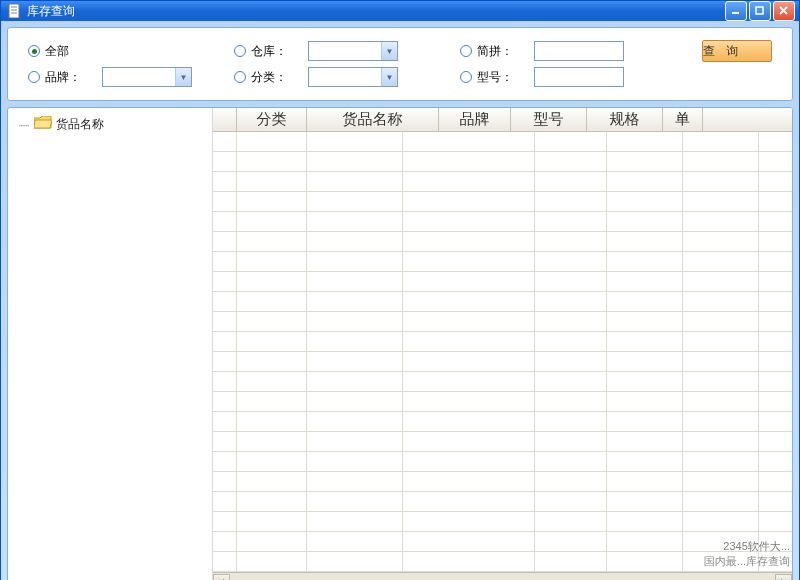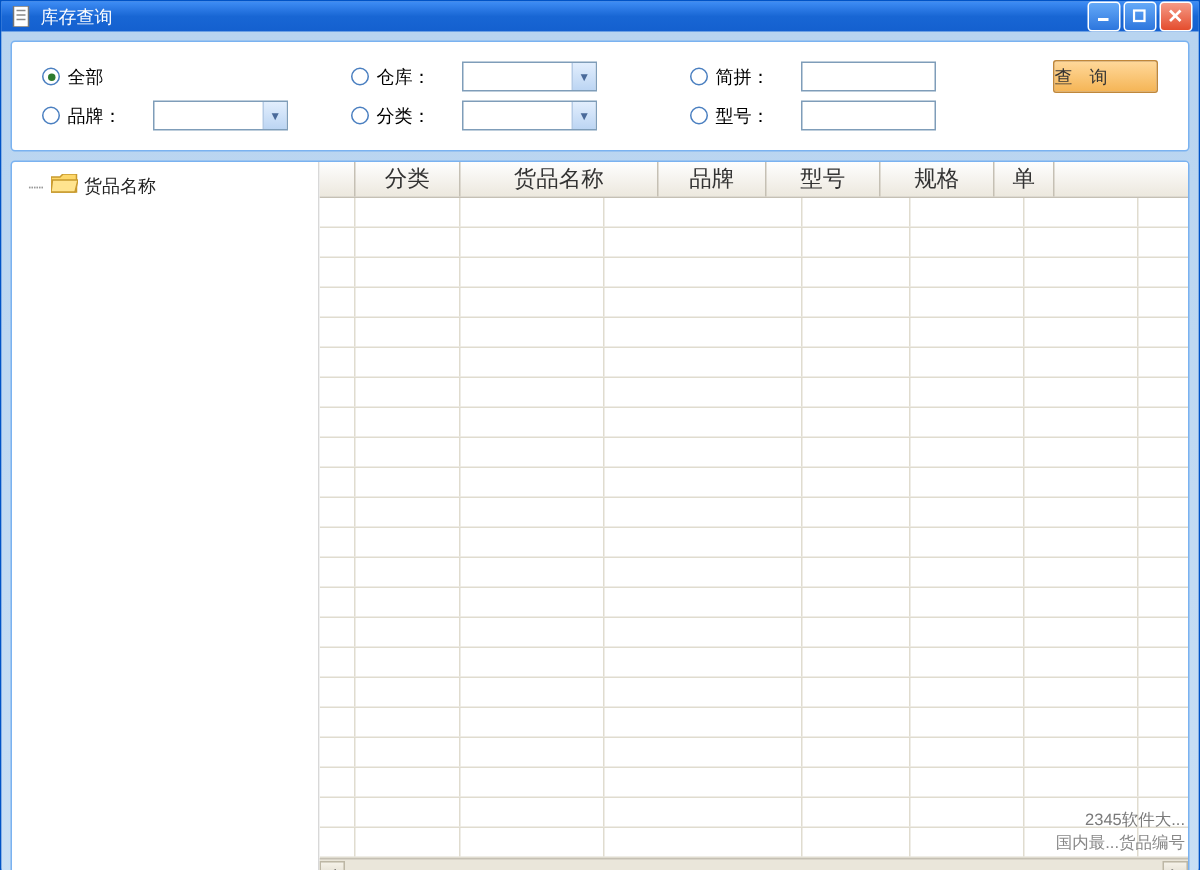--- a/index.html
+++ b/index.html
@@ -156,21 +156,21 @@
             <div class="hcell" style="width: 24px;"></div>
             <div class="hcell" style="width: 70px;">分类</div>
             <div class="hcell" style="width: 132px;">货品名称</div>
             <div class="hcell" style="width: 72px;">品牌</div>
             <div class="hcell" style="width: 76px;">型号</div>
             <div class="hcell" style="width: 76px;">规格</div>
             <div class="hcell" style="width: 40px;">单</div>
           </div>
         <div class="grid-body" id="gridBody">
           <div class="corner-img">2345软件大...</div>
-          <div class="corner-text">国内最...货品编号</div>
+          <div class="corner-text">国内最...库存查询</div>
         <div class="grid-row">
               <div class="cell" style="width: 24px;"></div>
               <div class="cell" style="width: 70px;"></div>
               <div class="cell" style="width: 96px;"></div>
               <div class="cell" style="width: 132px;"></div>
               <div class="cell" style="width: 72px;"></div>
               <div class="cell" style="width: 76px;"></div>
               <div class="cell" style="width: 76px;"></div>
               <div class="cell" style="width: 40px;"></div>
             </div>

